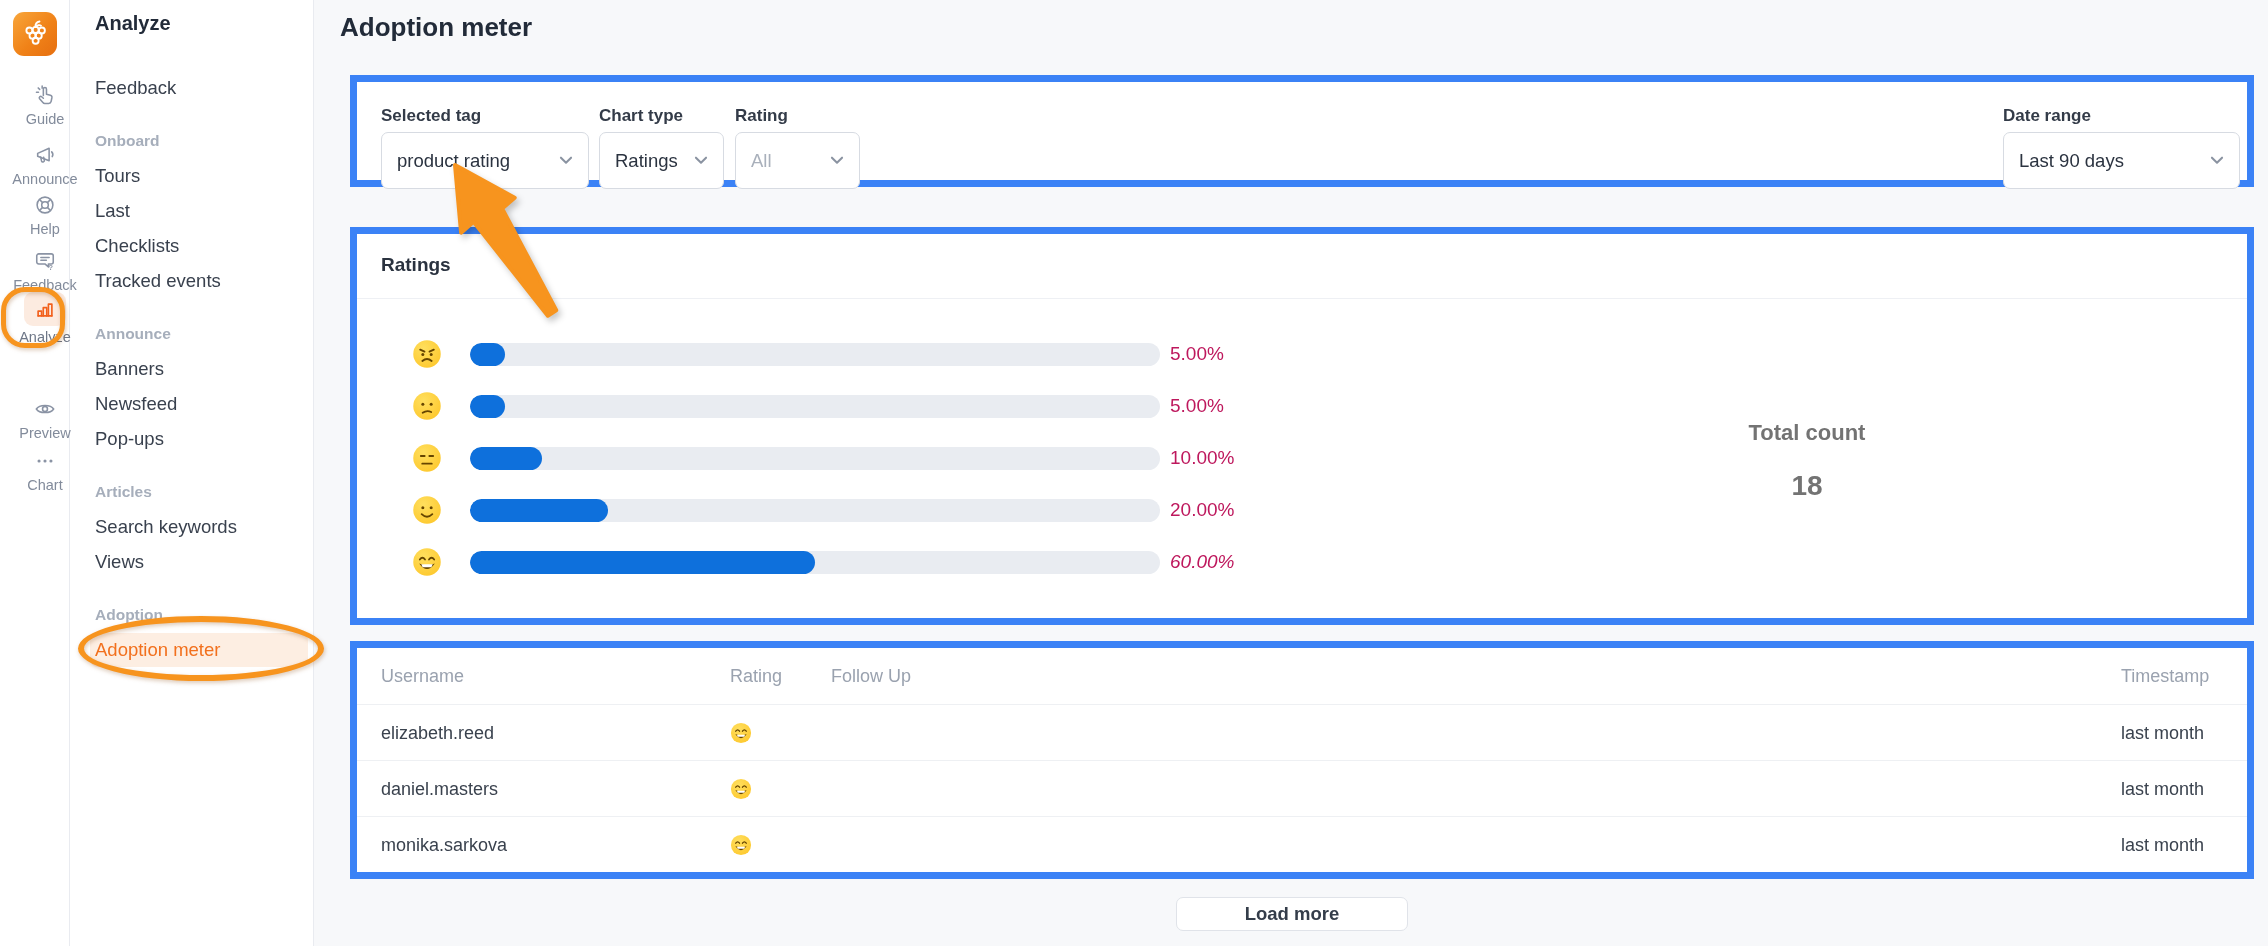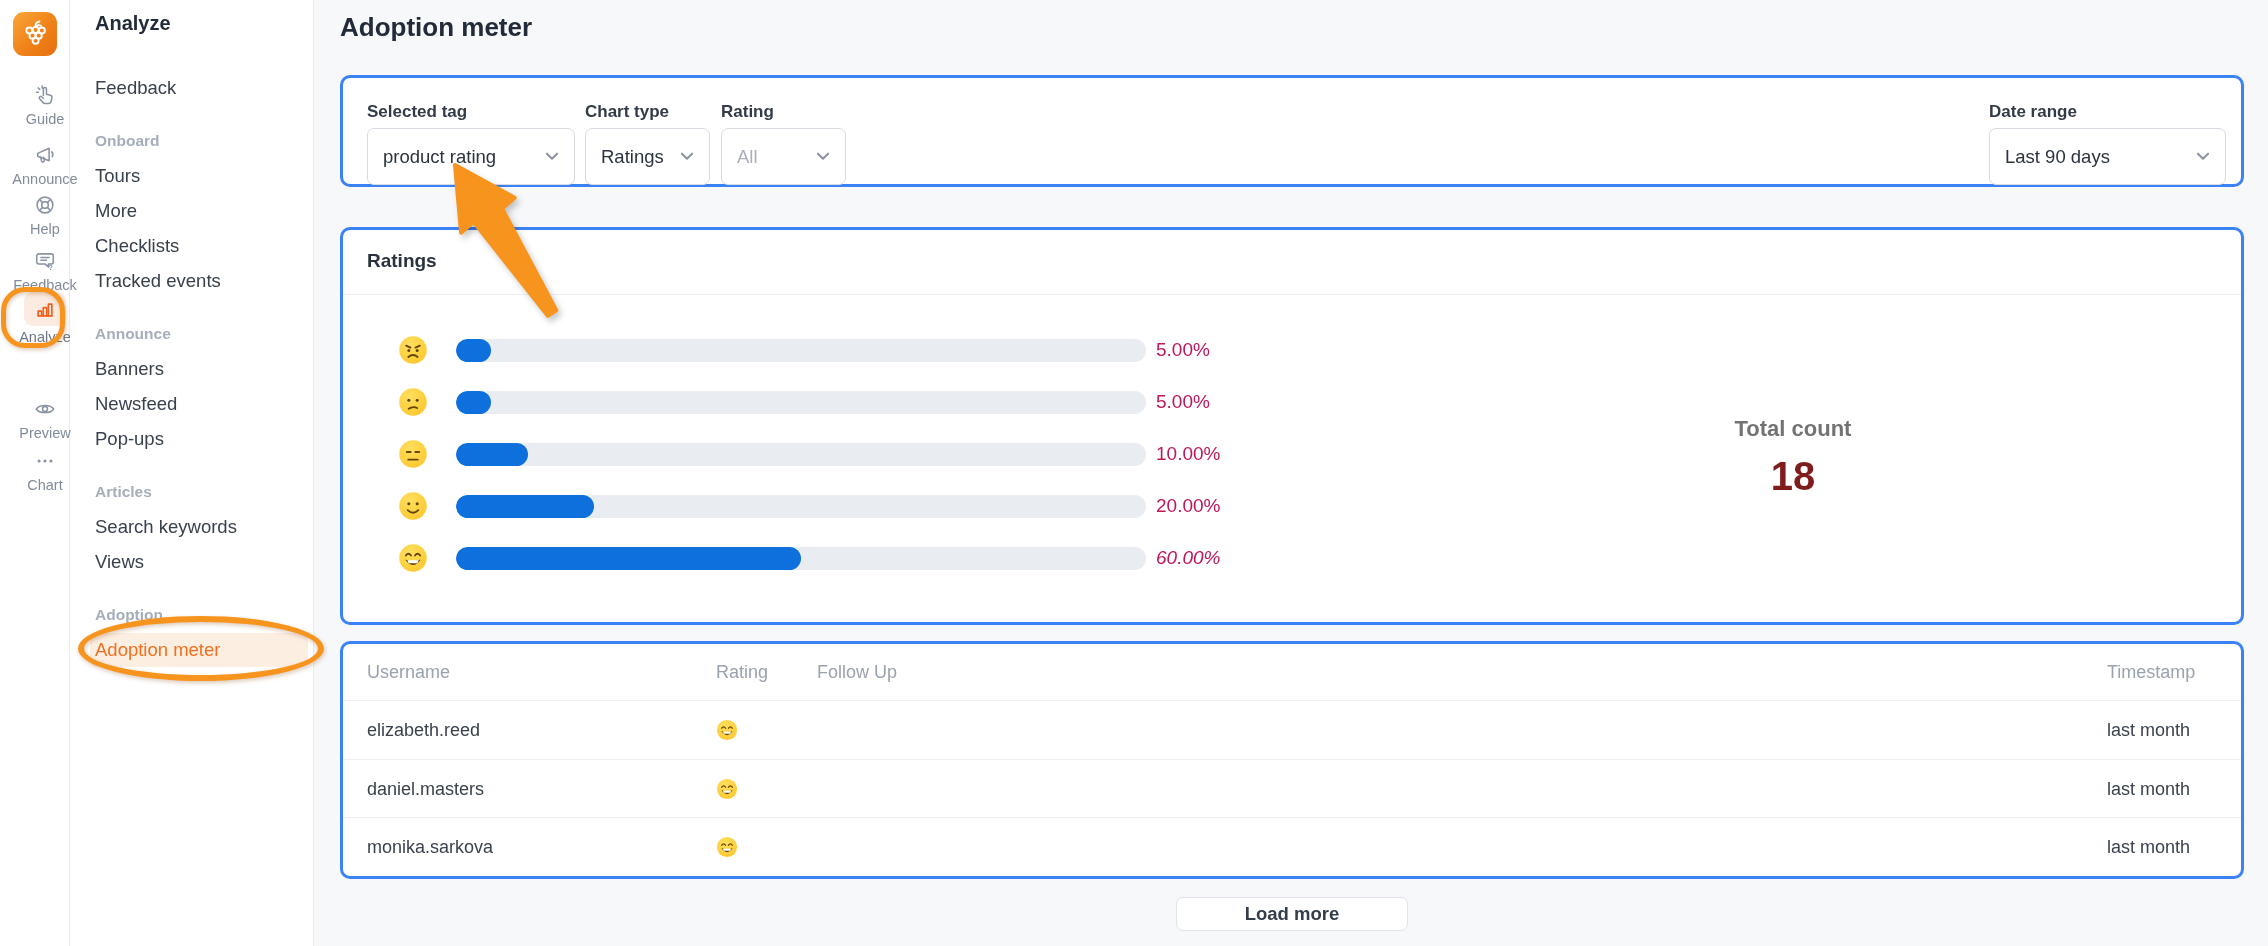--- a/index.html
+++ b/index.html
@@ -38,22 +38,22 @@
   .sb-header { margin-top:18px; height:35px; line-height:35px; font-size:15.5px; font-weight:600;
                color:#a6aebb; }
   .sb-item { height:35px; line-height:35px; font-size:18.5px; color:#39414e; cursor:pointer; }
   .sb-item.active { position:relative; left:-5px; width:218px; height:34px; line-height:34px;
                     margin-top:1px; background:#fdeee2; border-radius:8px; color:#f2701d;
                     padding-left:5px; }
 
   
   .main { position:absolute; left:314px; top:0; width:1954px; height:946px; background:#f7f8fa; }
   .page-title { position:absolute; left:26px; top:12px; font-size:26px; font-weight:700; color:#222b39; }
-  .card { position:absolute; left:26px; width:1904px; background:#fff; border:3px solid #3b82f6;
-          border-radius:10px; }
+  .card { position:absolute; left:36px; width:1904px; background:#fff; border:7px solid #3b82f6;
+          border-radius:0; }
 
   
   .filters { top:75px; height:112px; }
   .f-label { position:absolute; top:24px; font-size:17px; font-weight:600; color:#333b48; }
   .f-select { position:absolute; top:50px; height:57px; border:1px solid #d7dbe2; border-radius:7px;
               background:#fff; display:flex; align-items:center; padding:8px 15px; font-size:18.5px;
               color:#2b3340; cursor:pointer; }
   .f-select .chev { margin-left:auto; width:14px; height:9px; display:flex; }
   .f-select .chev svg { width:14px; height:9px; }
   .f-select.muted .val { color:#a9b0bb; }
@@ -64,21 +64,21 @@
   .rc-divider { position:absolute; left:0; right:0; top:64px; height:1px; background:#eef0f4; }
   .r-row { position:absolute; left:0; height:30px; display:flex; align-items:center; }
   .r-emoji { position:absolute; left:55px; width:30px; height:30px; }
   .r-emoji svg, .t-emoji svg { width:100%; height:100%; display:block; }
   .r-track { position:absolute; left:113px; top:4px; width:690px; height:23px; border-radius:12px;
              background:#e9ecf1; overflow:hidden; }
   .r-fill { height:100%; border-radius:12px; background:#0e70dc; }
   .r-label { position:absolute; left:813px; font-size:19px; color:#be185d; }
   .total-block { position:absolute; left:1290px; top:186px; width:320px; text-align:center; }
   .total-label { font-size:22px; font-weight:700; color:#737373; }
-  .total-value { margin-top:12px; font-size:40px; font-weight:700; color:#7f1d1d; }
+  .total-value { margin-top:24px; font-size:28px; font-weight:700; color:#737373; }
 
   
   .tablecard { top:641px; height:238px; display:flex; flex-direction:column; overflow:hidden; }
   .t-head { position:relative; height:56px; flex:none; }
   .t-row { position:relative; flex:1; border-top:1px solid #eef0f3; cursor:default; }
   .t-cell { position:absolute; top:50%; transform:translateY(-50%); font-size:18px; color:#3a424e; }
   .t-head .t-cell { color:#9aa2af; font-weight:500; }
   .t-emoji { width:22px; height:22px; }
 
   .load-more { position:absolute; left:862px; top:897px; width:232px; height:34px; background:#fff;
@@ -196,21 +196,21 @@
 
 <div class="sidebar">
   <div class="sb-title">Analyze</div>
   <div id="sb-groups">
       <div class="sb-group gap-first">
         <div class="sb-item">Feedback</div>
       </div>
       <div class="sb-group">
         <div class="sb-header">Onboard</div>
         <div class="sb-item">Tours</div>
-        <div class="sb-item">More</div>
+        <div class="sb-item">Last</div>
         <div class="sb-item">Checklists</div>
         <div class="sb-item">Tracked events</div>
       </div>
       <div class="sb-group">
         <div class="sb-header">Announce</div>
         <div class="sb-item">Banners</div>
         <div class="sb-item">Newsfeed</div>
         <div class="sb-item">Pop-ups</div>
       </div>
       <div class="sb-group">

